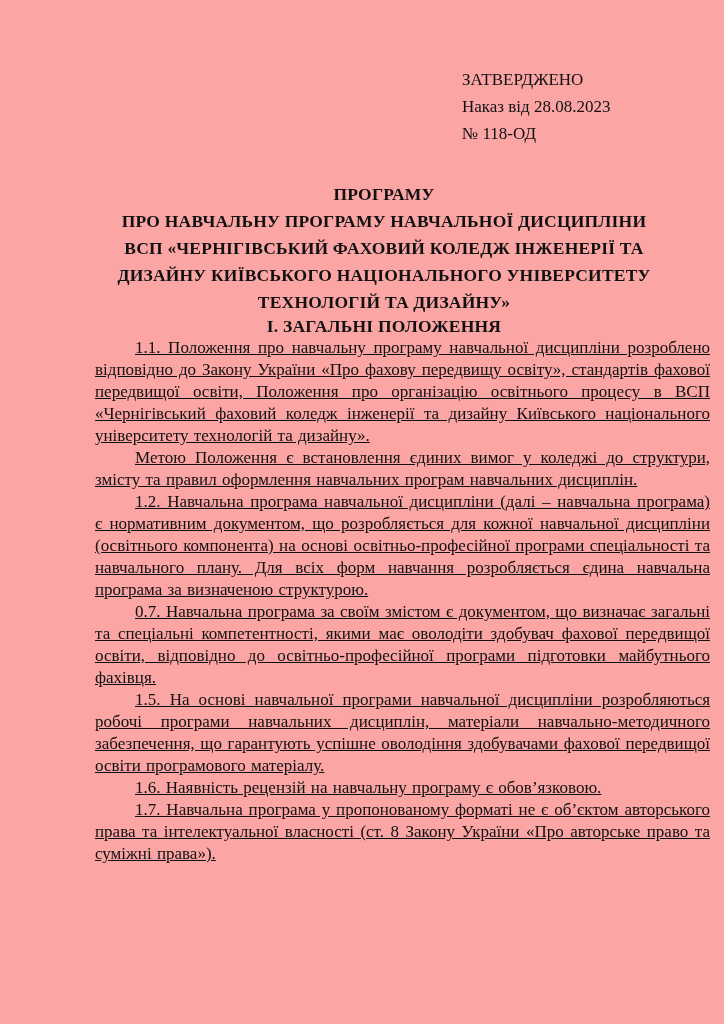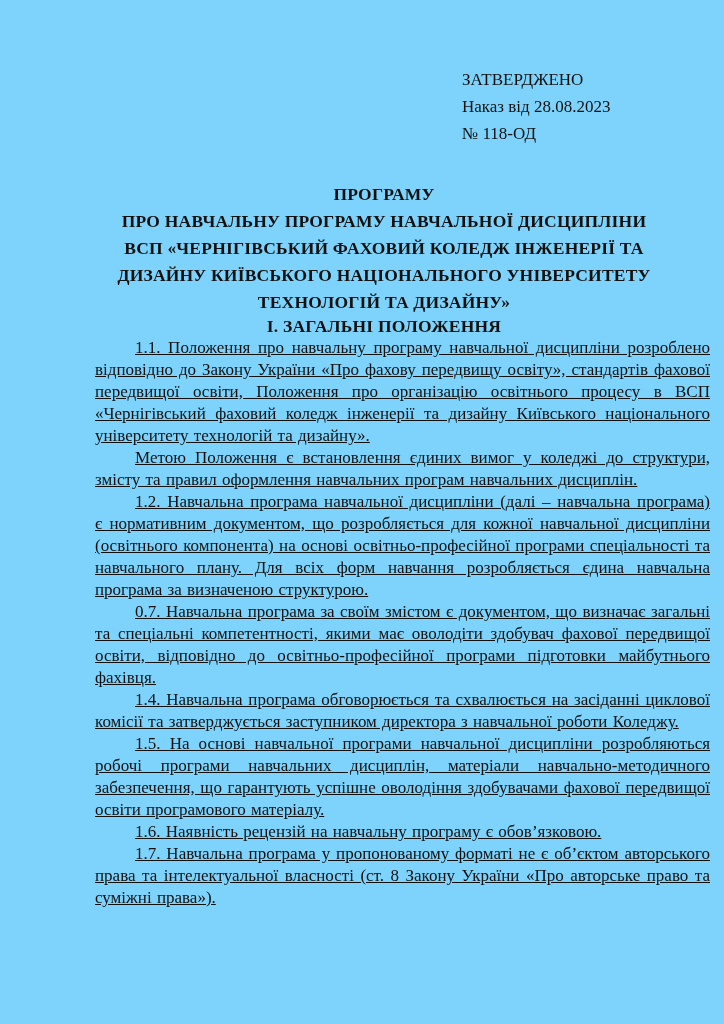--- a/index.html
+++ b/index.html
@@ -4,21 +4,21 @@
 <style>
   html, body {
     margin: 0;
     padding: 0;
     background: #ffffff;
   }
   .page {
     position: relative;
     width: 724px;
     height: 1024px;
-    background: #7dd3fc;
+    background: #fca5a5;
     overflow: hidden;
     font-family: "Liberation Serif", "DejaVu Serif", serif;
     color: #111111;
     -webkit-font-smoothing: antialiased;
   }
 
   
   .approval-block {
     position: absolute;
     left: 462px;
@@ -92,19 +92,18 @@
     <div>ТЕХНОЛОГІЙ ТА ДИЗАЙНУ»</div>
   </div>
 
   <div class="section-heading">І. ЗАГАЛЬНІ ПОЛОЖЕННЯ</div>
 
   <div class="body-text">
     <p>1.1. Положення про навчальну програму навчальної дисципліни розроблено відповідно до Закону України «Про фахову передвищу освіту», стандартів фахової передвищої освіти, Положення про організацію освітнього процесу в ВСП «Чернігівський фаховий коледж інженерії та дизайну Київського національного університету технологій та дизайну».</p>
     <p>Метою Положення є встановлення єдиних вимог у коледжі до структури, змісту та правил оформлення навчальних програм навчальних дисциплін.</p>
     <p>1.2. Навчальна програма навчальної дисципліни (далі – навчальна програма) є нормативним документом, що розробляється для кожної навчальної дисципліни (освітнього компонента) на основі освітньо-професійної програми спеціальності та навчального плану. Для всіх форм навчання розробляється єдина навчальна програма за визначеною структурою.</p>
     <p>0.7. Навчальна програма за своїм змістом є документом, що визначає загальні та спеціальні компетентності, якими має оволодіти здобувач фахової передвищої освіти, відповідно до освітньо-професійної програми підготовки майбутнього фахівця.</p>
-    <p>1.4. Навчальна програма обговорюється та схвалюється на засіданні циклової комісії та затверджується заступником директора з навчальної роботи Коледжу.</p>
     <p>1.5. На основі навчальної програми навчальної дисципліни розробляються робочі програми навчальних дисциплін, матеріали навчально-методичного забезпечення, що гарантують успішне оволодіння здобувачами фахової передвищої освіти програмового матеріалу.</p>
     <p>1.6. Наявність рецензій на навчальну програму є обов’язковою.</p>
     <p>1.7. Навчальна програма у пропонованому форматі не є об’єктом авторського права та інтелектуальної власності (ст. 8 Закону України «Про авторське право та суміжні права»).</p>
   </div>
 
 </div>
 
 </body></html>

